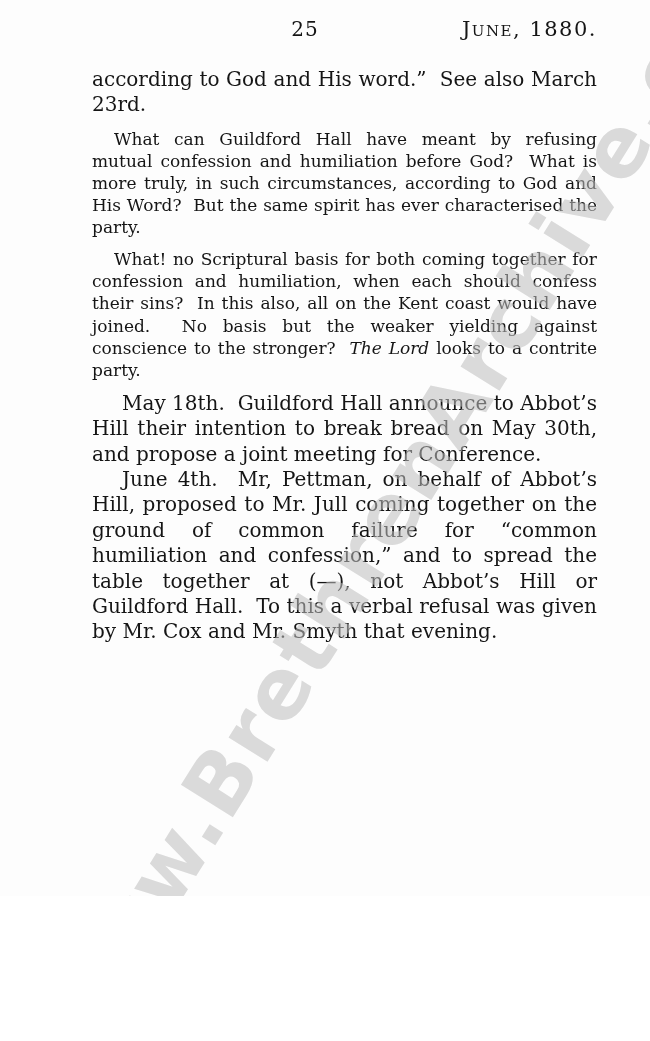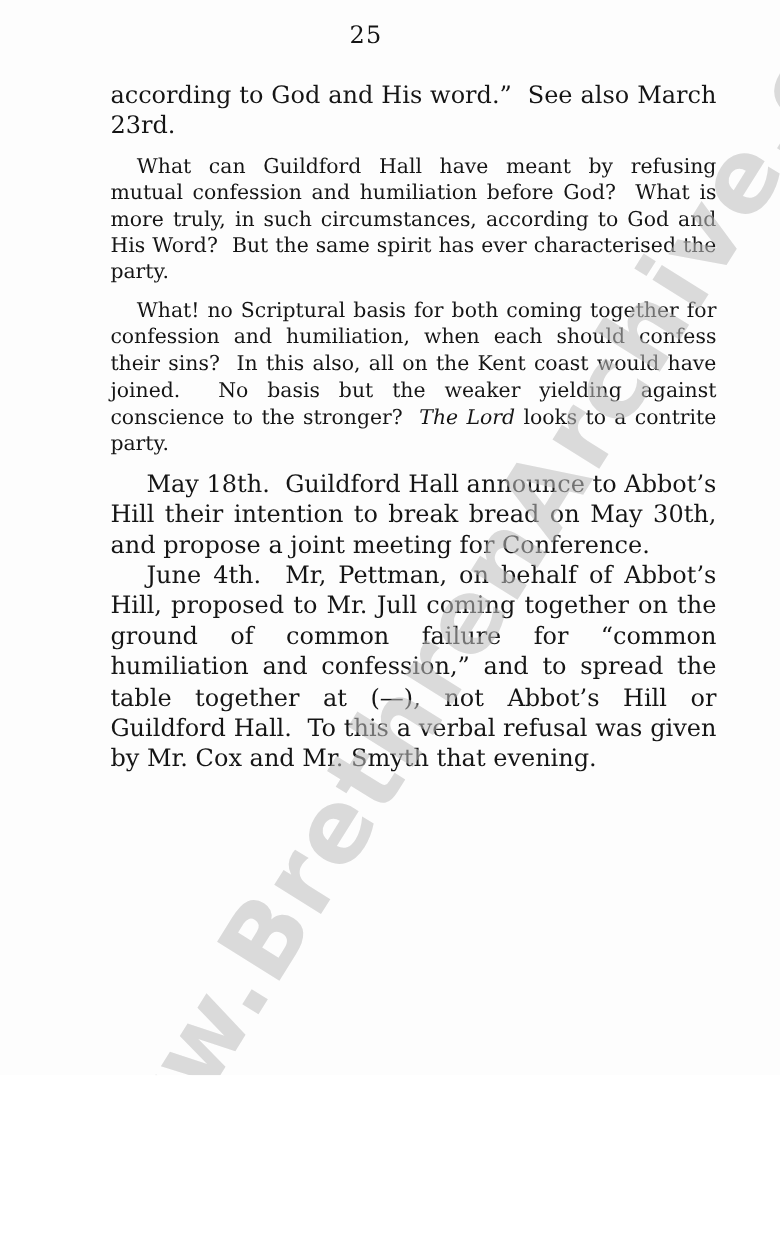--- a/index.html
+++ b/index.html
@@ -53,20 +53,21 @@
     pointer-events:none;
     user-select:none;
   }
 </style>
 </head>
 <body>
 
 <div class="page">
   <header class="page-header">
     <span class="page-number">25</span>
+    <span class="issue-date">June, 1880.</span>
   </header>
 
   <main class="page-body" id="body-container">
       <p class="main indent-no"><span>according to God and His word.”&nbsp; See also March 23rd.</span></p>
       <p class="small indent-yes"><span>What can Guildford Hall have meant by refusing mutual confession and humiliation before God?&nbsp; What is more truly, in such circumstances, according to God and His Word?&nbsp; But the same spirit has ever characterised the party.</span></p>
       <p class="small indent-yes"><span>What! no Scriptural basis for both coming together for confession and humiliation, when each should confess their sins?&nbsp; In this also, all on the Kent coast would have joined.&nbsp; No basis but the weaker yielding against conscience to the stronger?&nbsp; </span><span class="it">The Lord</span><span> looks to a contrite party.</span></p>
       <p class="main indent-yes"><span>May 18th.&nbsp; Guildford Hall announce to Abbot’s Hill their intention to break bread on May 30th, and propose a joint meeting for Conference.</span></p>
       <p class="main indent-yes"><span>June 4th.&nbsp; Mr, Pettman, on behalf of Abbot’s Hill, proposed to Mr. Jull coming together on the ground of common failure for “common humiliation and confession,” and to spread the table together at (—), not Abbot’s Hill or Guildford Hall.&nbsp; To this a verbal refusal was given by Mr. Cox and Mr. Smyth that evening.</span></p>
     </main>
 

